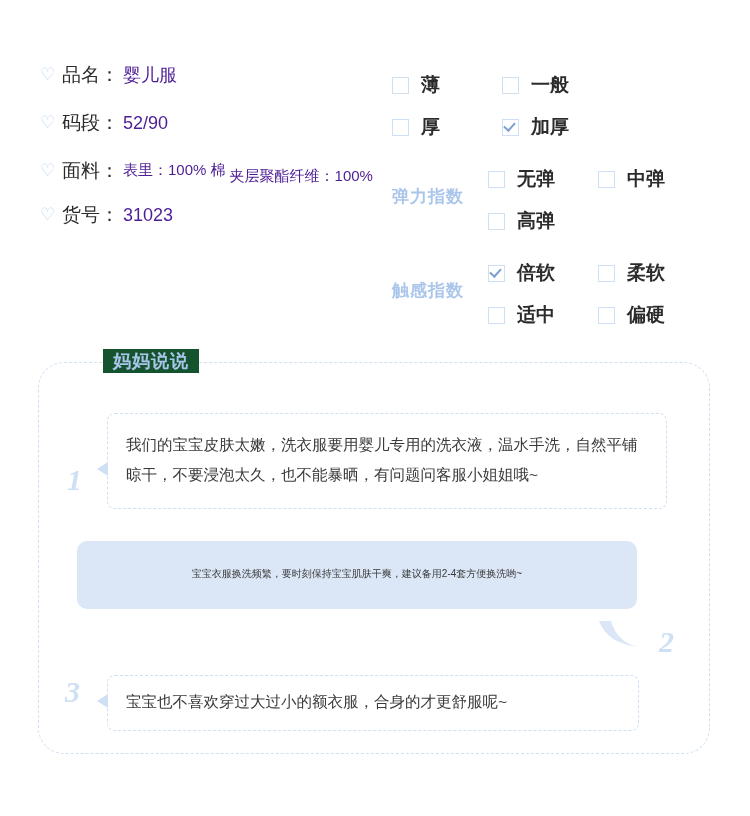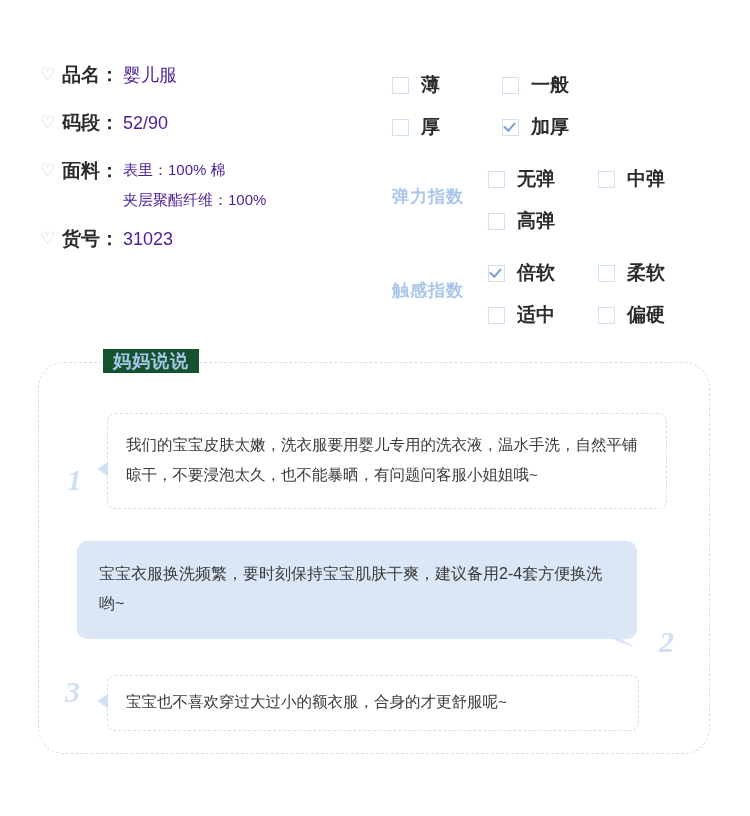--- a/index.html
+++ b/index.html
@@ -41,39 +41,39 @@
 
   .heart {
     width: 22px;
     color: #bcd3f0;
     font-size: 17px;
     line-height: 26px;
     flex: 0 0 22px;
   }
   .spec-label {
     font-size: 19px;
-    font-weight: bold;
+    font-weight: normal;
     color: #2b2b2b;
     line-height: 26px;
     white-space: nowrap;
   }
   .spec-value {
     font-size: 18px;
     color: #4c1d95;
     line-height: 26px;
     margin-left: 4px;
     white-space: nowrap;
   }
   .spec-value.small {
     font-size: 15px;
     line-height: 24px;
   }
   .fabric-lines {
     display: flex;
-    flex-direction: column;
+    flex-direction: row;
   }
   .fabric-lines .line2 { margin-top: 6px; }
 
   
   .spec-right {
     position: absolute;
     left: 392px;
     top: 10px;
     width: 330px;
   }
@@ -191,23 +191,24 @@
   
   .bubble2 {
     position: absolute;
     left: 38px;
     top: 178px;
     width: 560px;
     box-sizing: border-box;
     background: #dbe6f7;
     border-radius: 10px;
     padding: 18px 22px 20px 22px;
-    font-size: 16px;
+    font-size: 10px;
     line-height: 30px;
     color: #3a3a3a;
+    text-align: center;
   }
   .bubble2-tail {
     position: absolute;
     left: 560px;
     top: 258px;
     width: 44px;
     height: 30px;
   }
   .num2 { left: 620px; top: 262px; }
 

